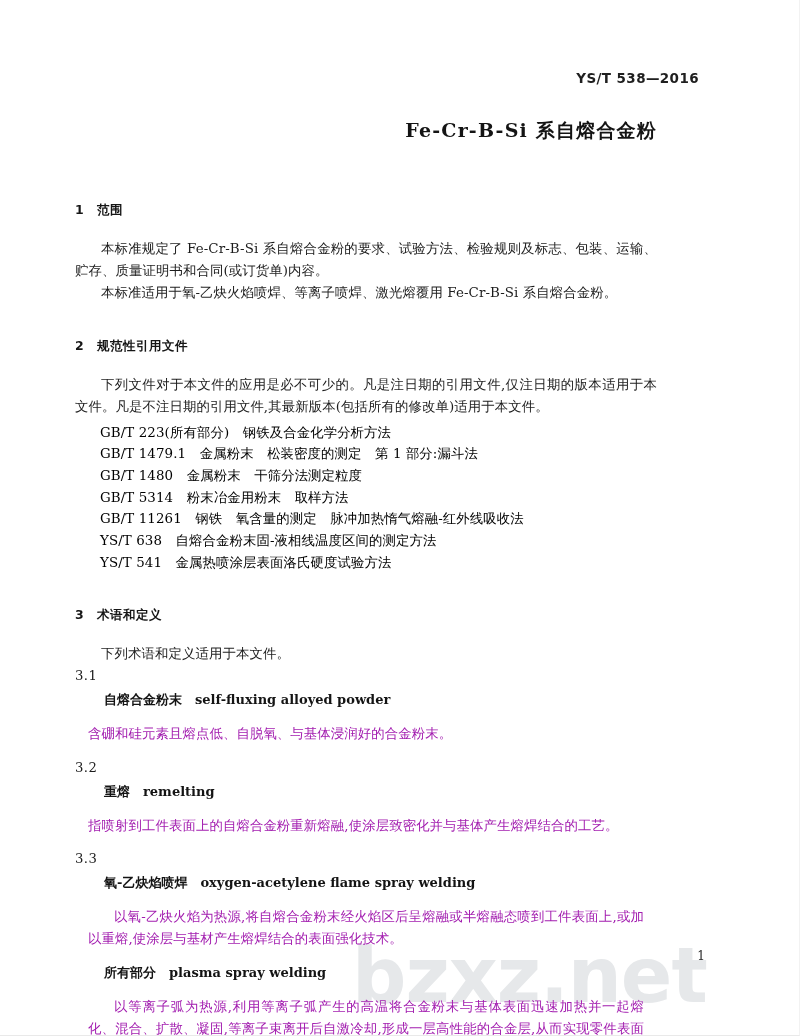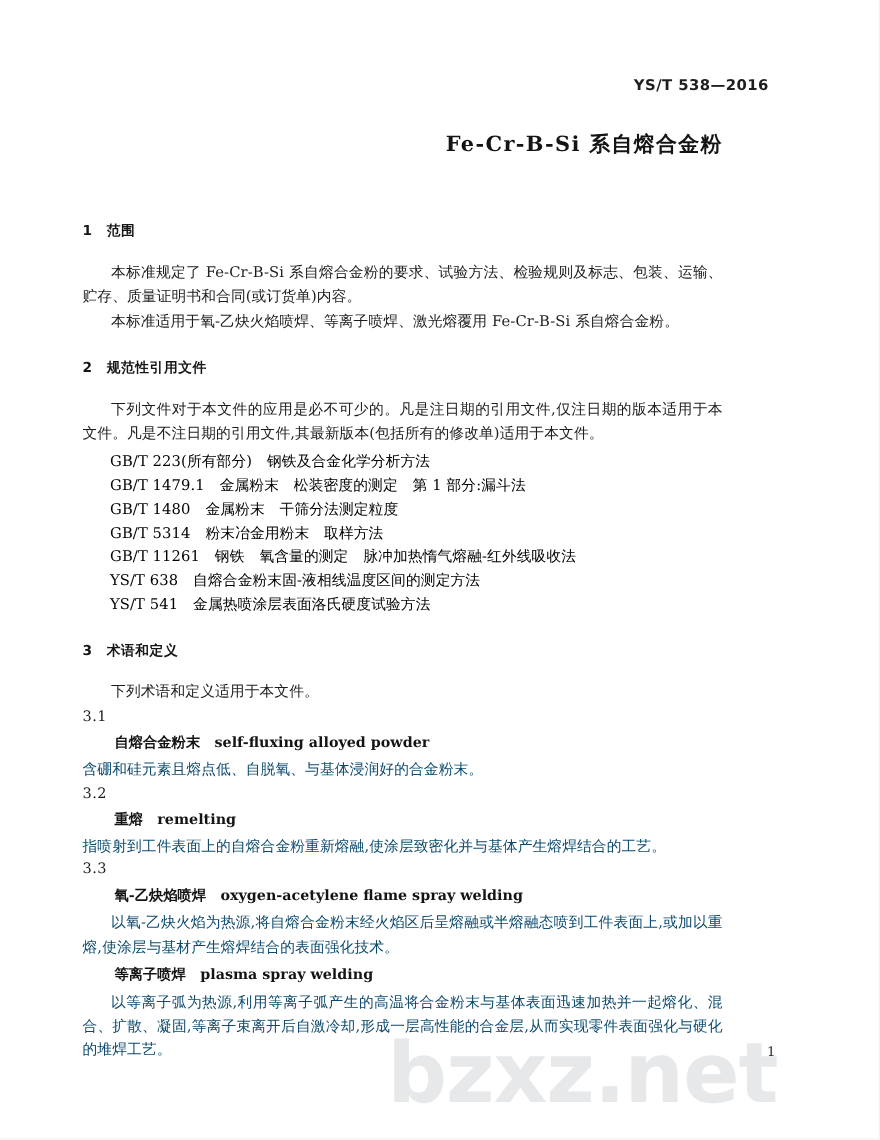--- a/index.html
+++ b/index.html
@@ -67,21 +67,21 @@
     font-weight: bold;
     letter-spacing: 1.2px;
     margin: 0 0 58px 0;
     color: #141414;
   }
 
   .sec-head {
     font-family: "DejaVu Sans", "Liberation Sans", sans-serif;
     font-size: 12.5px;
     font-weight: bold;
-    margin: 0 0 19px 0;
+    margin: 12px 0 19px 0;
     letter-spacing: 0.5px;
     color: #161616;
   }
   .sec-head .num { display: inline-block; min-width: 22px; }
 
   .para {
     font-size: 13.4px;
     line-height: 1.62;
     text-indent: 26px;
     margin: 0 0 1px 0;
@@ -123,25 +123,25 @@
     color: #141414;
   }
   .term-name .en {
     font-family: "DejaVu Serif", "Liberation Serif", serif;
     font-weight: bold;
     margin-left: 13px;
   }
   .term-def {
     font-size: 13.4px;
     line-height: 1.62;
-    margin: 0;
+    margin: 13px;
     text-indent: 0;
     text-align: justify;
     letter-spacing: 0.1px;
-    color: #0c4a6e;
+    color: #a21caf;
   }
   .term-def.indented { text-indent: 26px; }
 
   .page-number {
     position: absolute;
     right: 94px;
     bottom: 72px;
     font-size: 12px;
     font-family: "DejaVu Serif", "Liberation Serif", serif;
     color: #2a2a2a;
@@ -200,21 +200,21 @@
     </p>
     <p class="term-def">指喷射到工件表面上的自熔合金粉重新熔融,使涂层致密化并与基体产生熔焊结合的工艺。</p>
 
     <p class="term-num">3.3</p>
     <p class="term-name">
       <span>氧-乙炔焰喷焊</span><span class="en">oxygen-acetylene flame spray welding</span>
     </p>
     <p class="term-def indented">以氧-乙炔火焰为热源,将自熔合金粉末经火焰区后呈熔融或半熔融态喷到工件表面上,或加以重熔,使涂层与基材产生熔焊结合的表面强化技术。</p>
 
     <p class="term-name">
-      <span>等离子喷焊</span><span class="en">plasma spray welding</span>
+      <span>所有部分</span><span class="en">plasma spray welding</span>
     </p>
     <p class="term-def indented">以等离子弧为热源,利用等离子弧产生的高温将合金粉末与基体表面迅速加热并一起熔化、混合、扩散、凝固,等离子束离开后自激冷却,形成一层高性能的合金层,从而实现零件表面强化与硬化的堆焊工艺。</p>
 
   </div>
 
   <div class="page-number">1</div>
 
 </div>
 
 </body></html>

